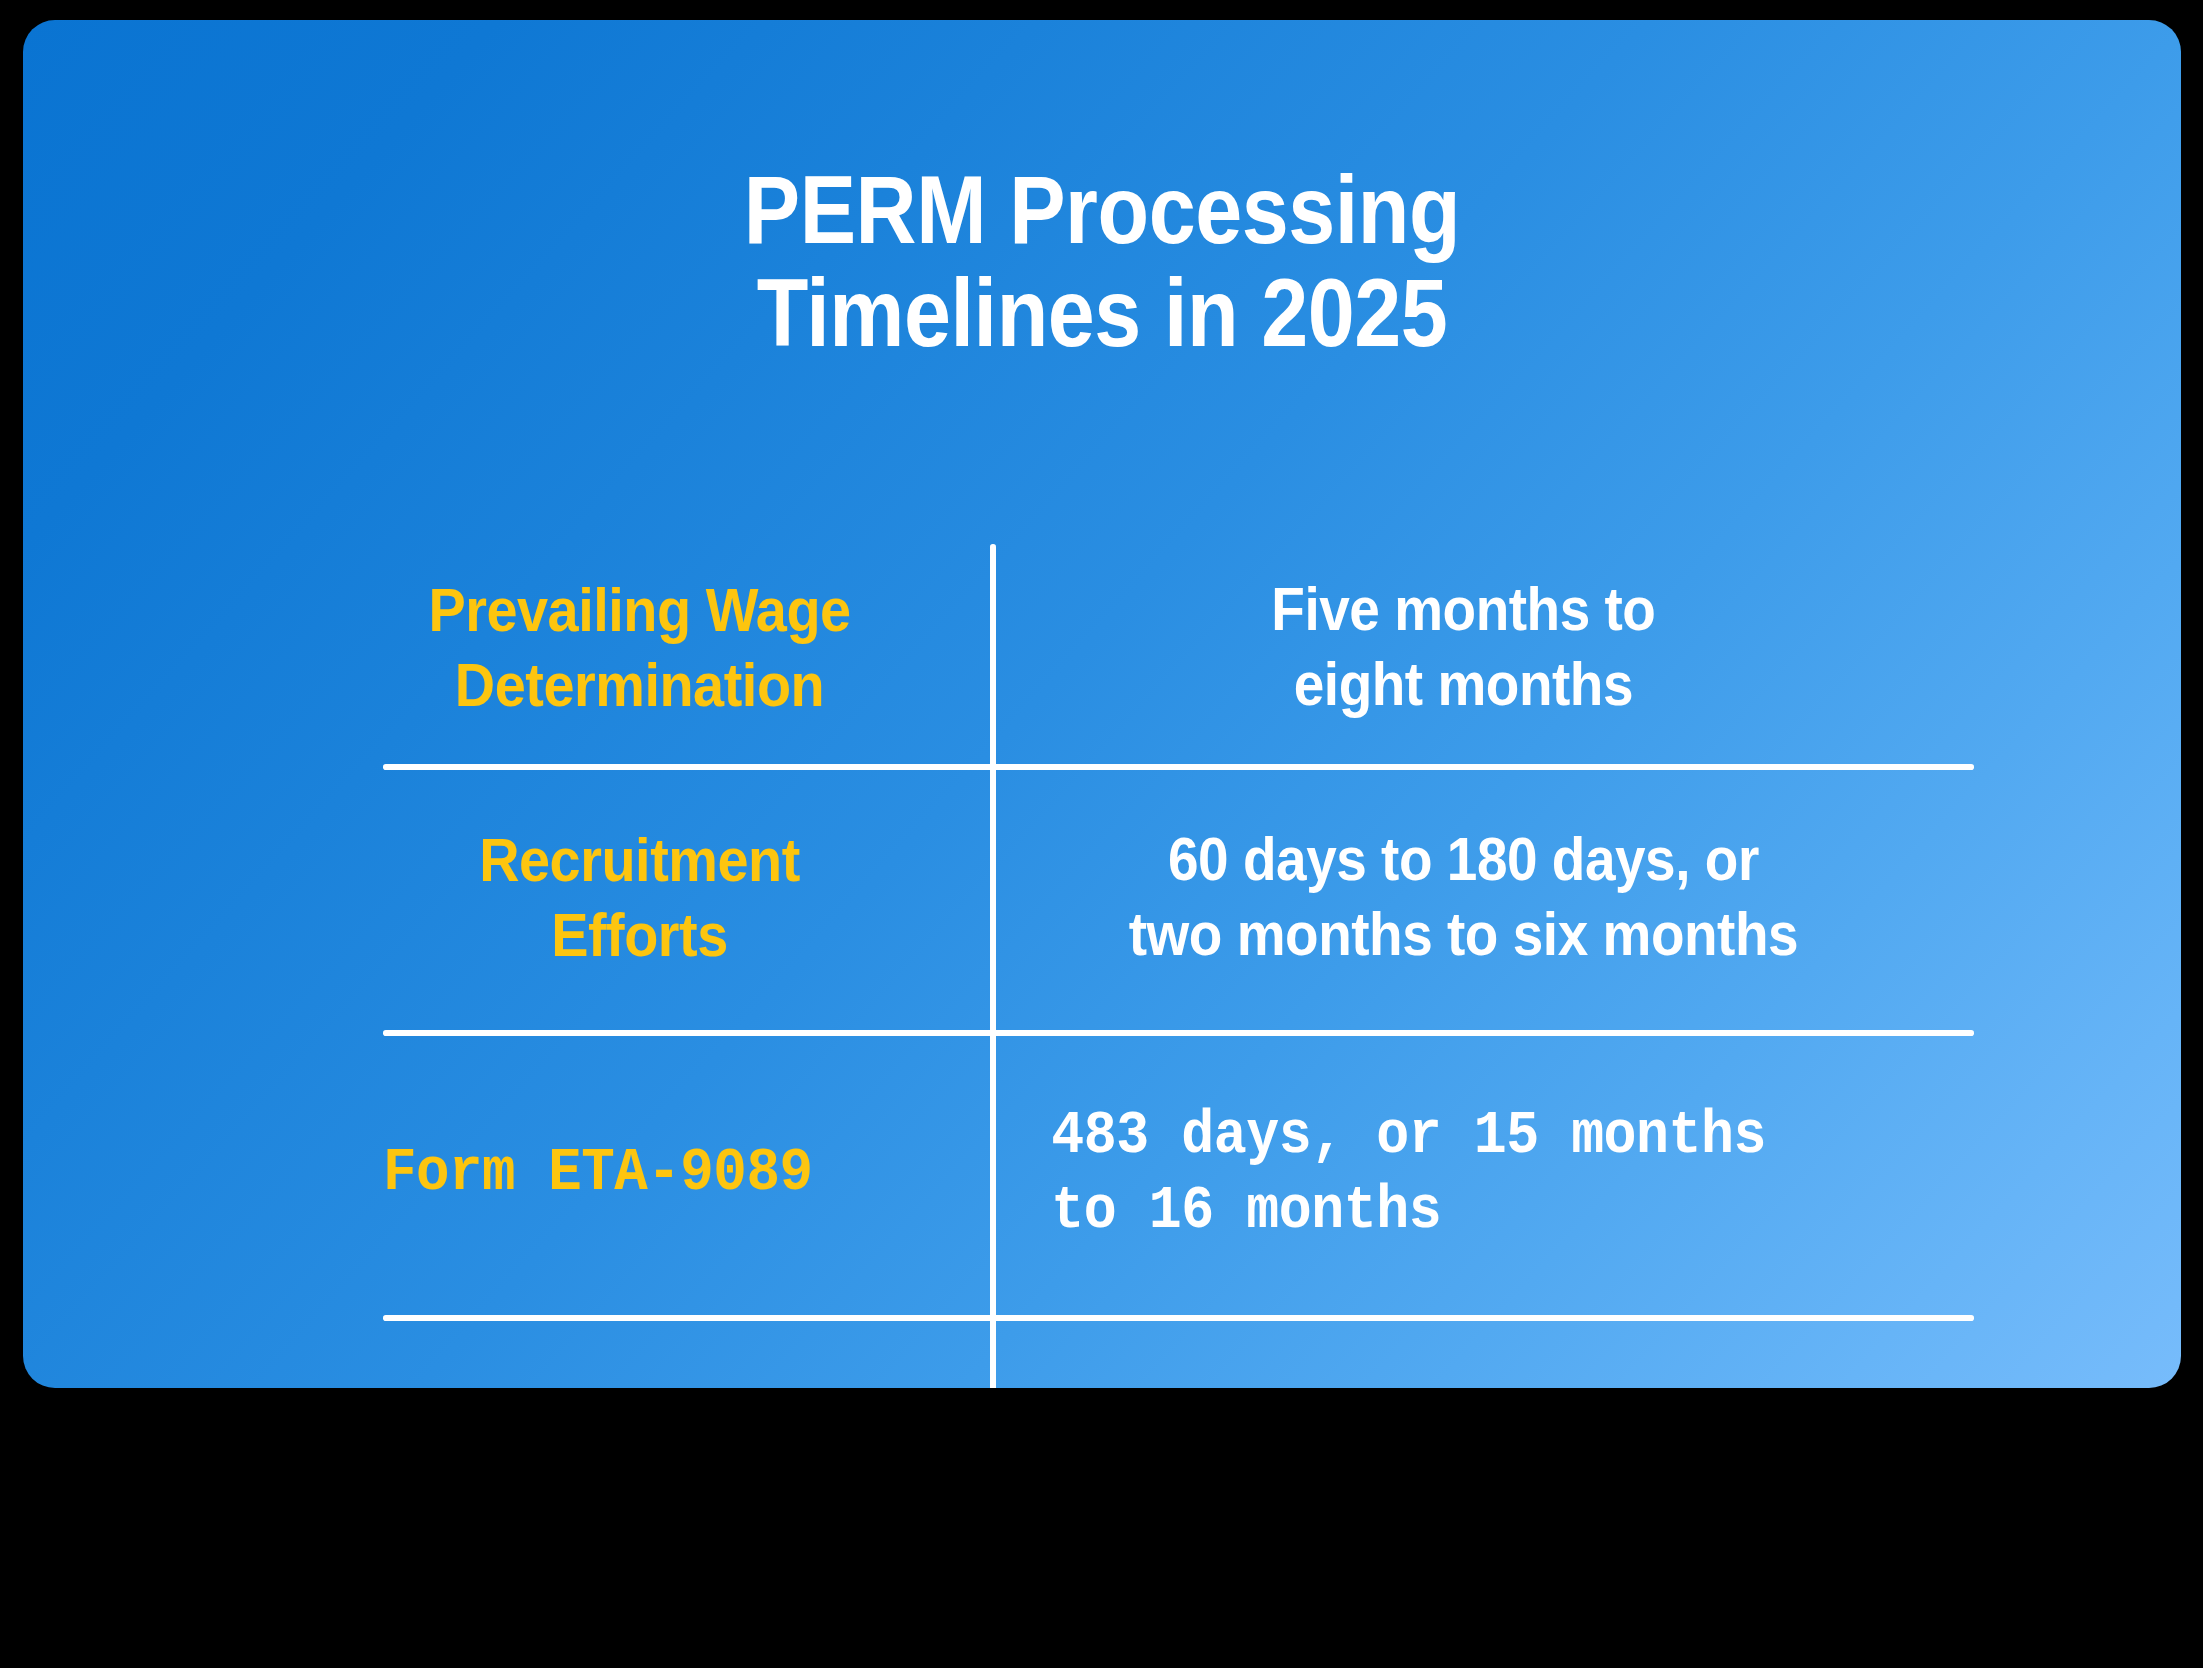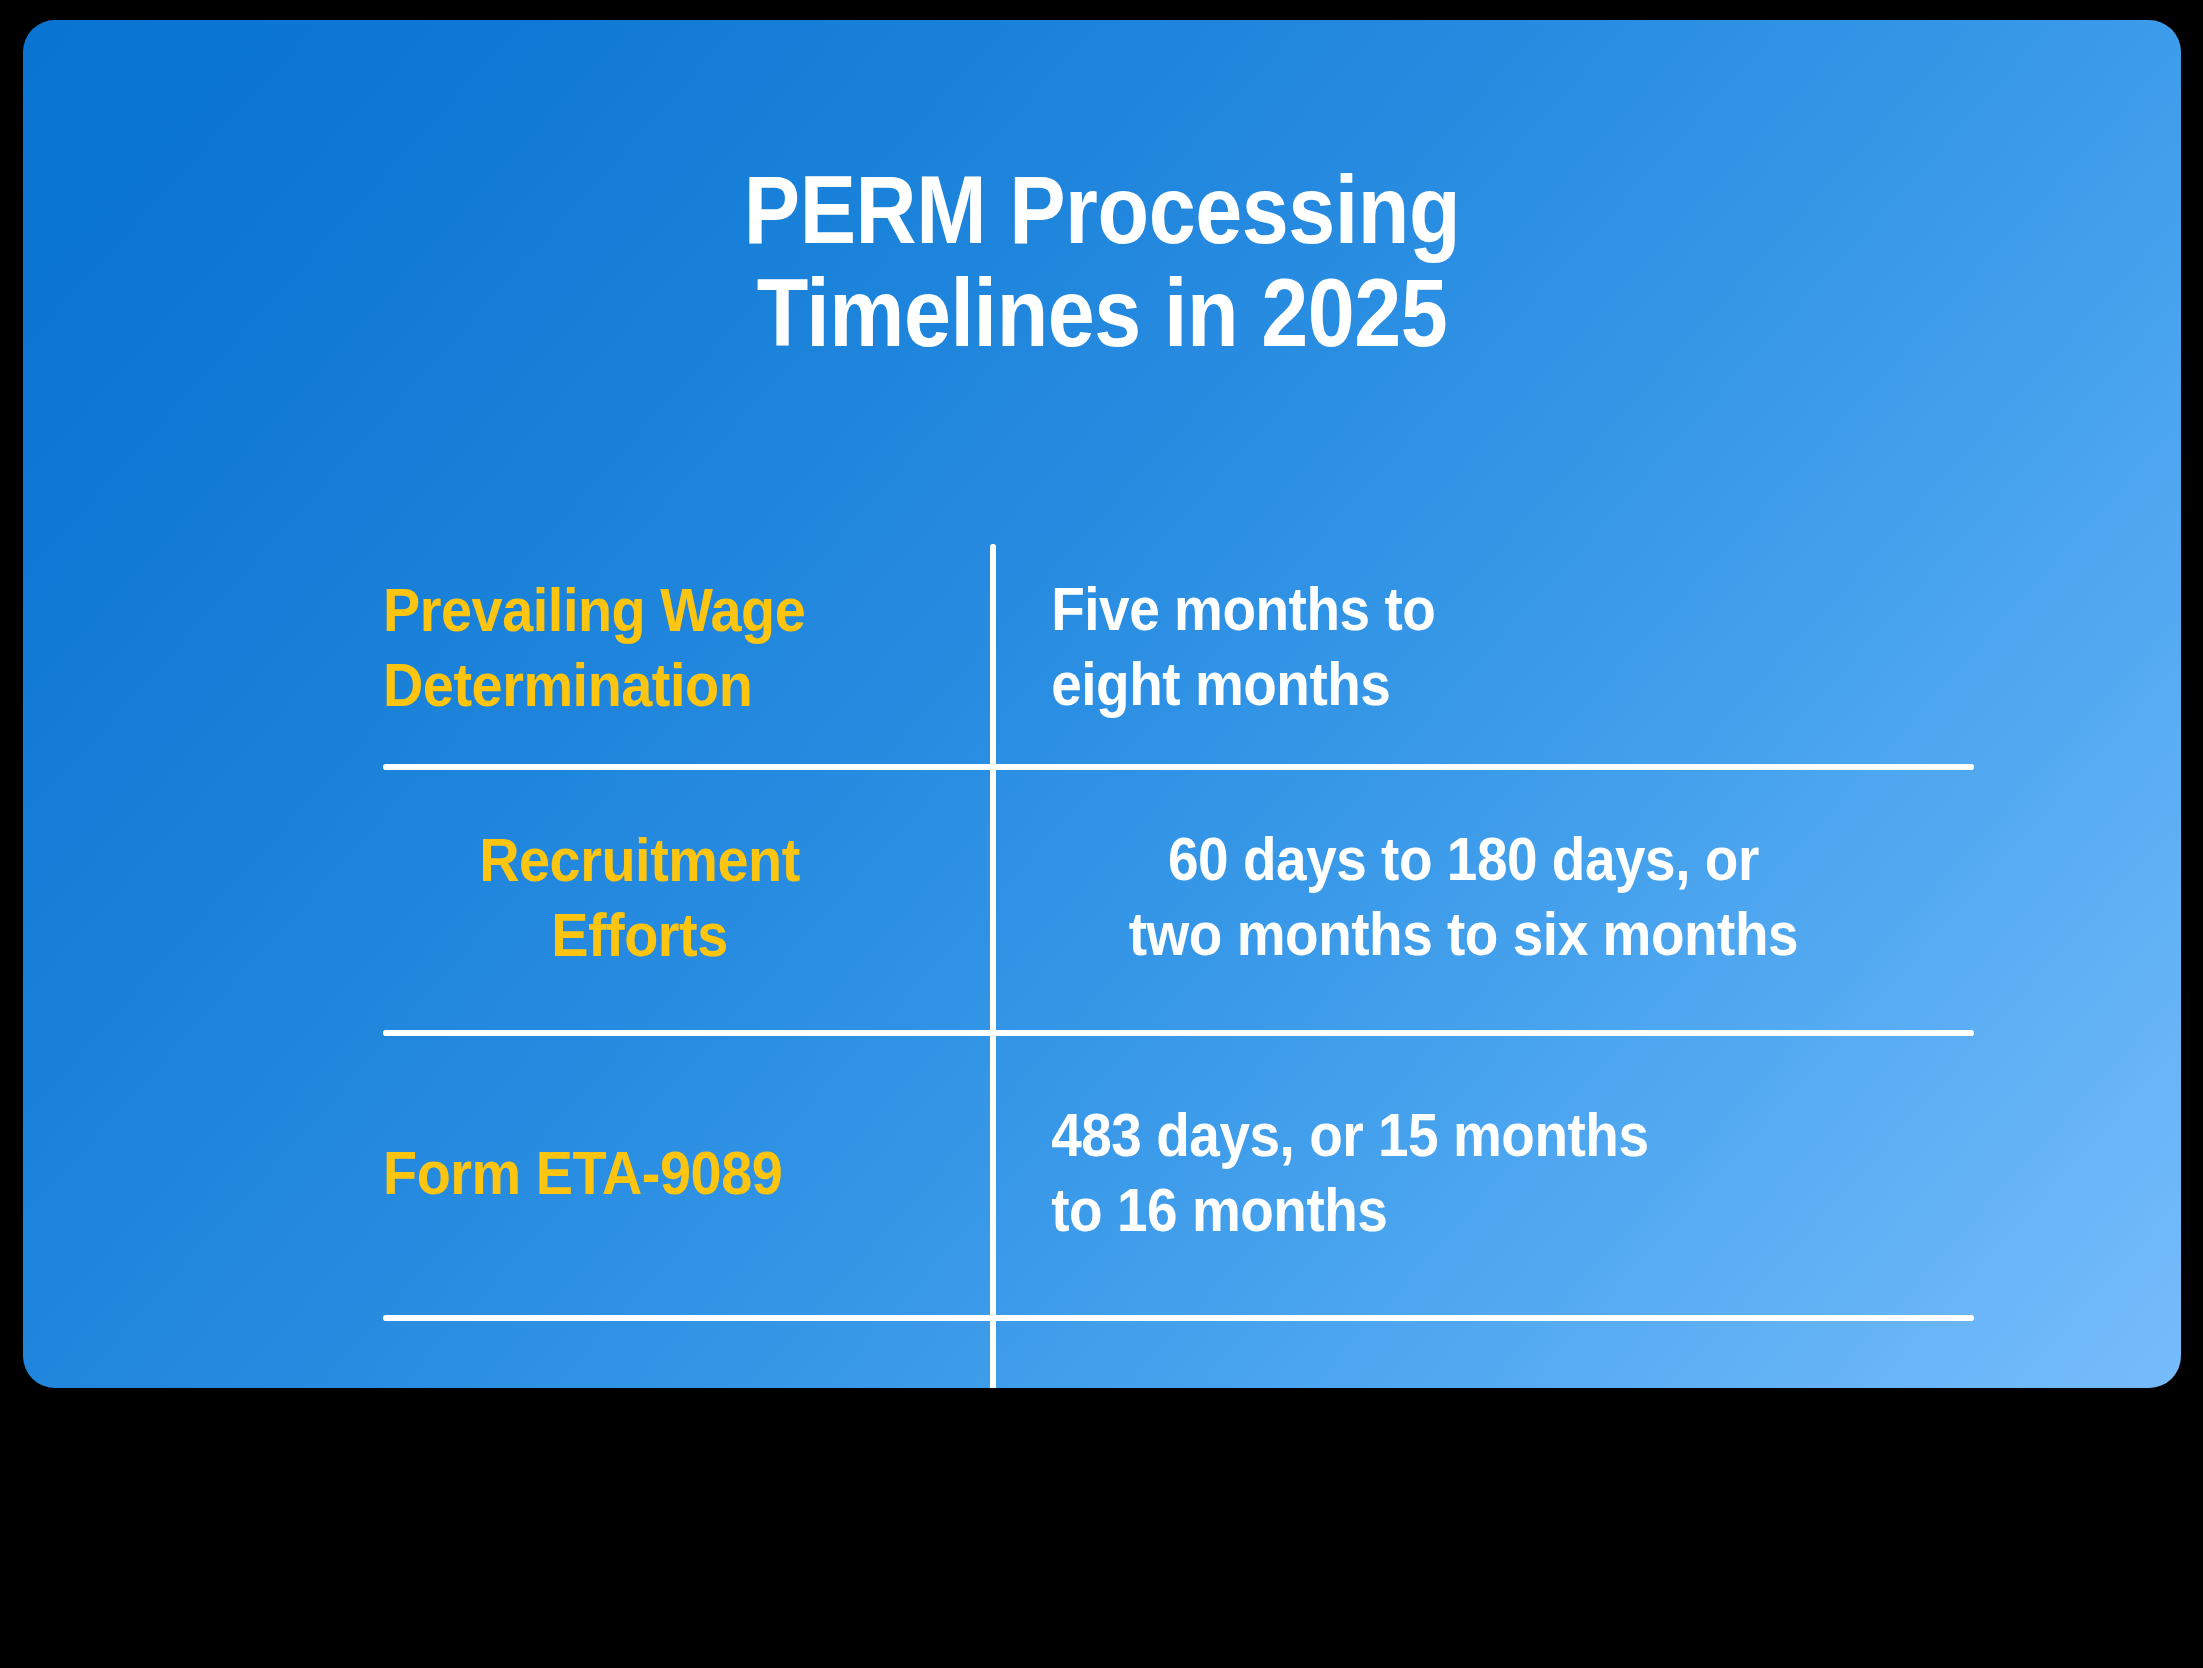--- a/index.html
+++ b/index.html
@@ -59,23 +59,23 @@
     width: 1591px;
     height: 969px;
   }
 
   .table-row {
     position: relative;
     display: flex;
     align-items: center;
     width: 100%;
   }
-  .row-0 { height: 234px; }
+  .row-0 { height: 234px; text-align: center; }
   .row-1 { height: 266px; text-align: center; }
-  .row-2 { height: 285px; }
+  .row-2 { height: 285px; font-family: Liberation Mono, monospace; }
   .row-3 { height: 184px; }
 
   .cell-label {
     width: 607px;
     padding-right: 37px;
     color: #fdc50f;
     font-size: 62px;
     font-weight: 700;
     line-height: 75px;
     letter-spacing: -0.5px;

